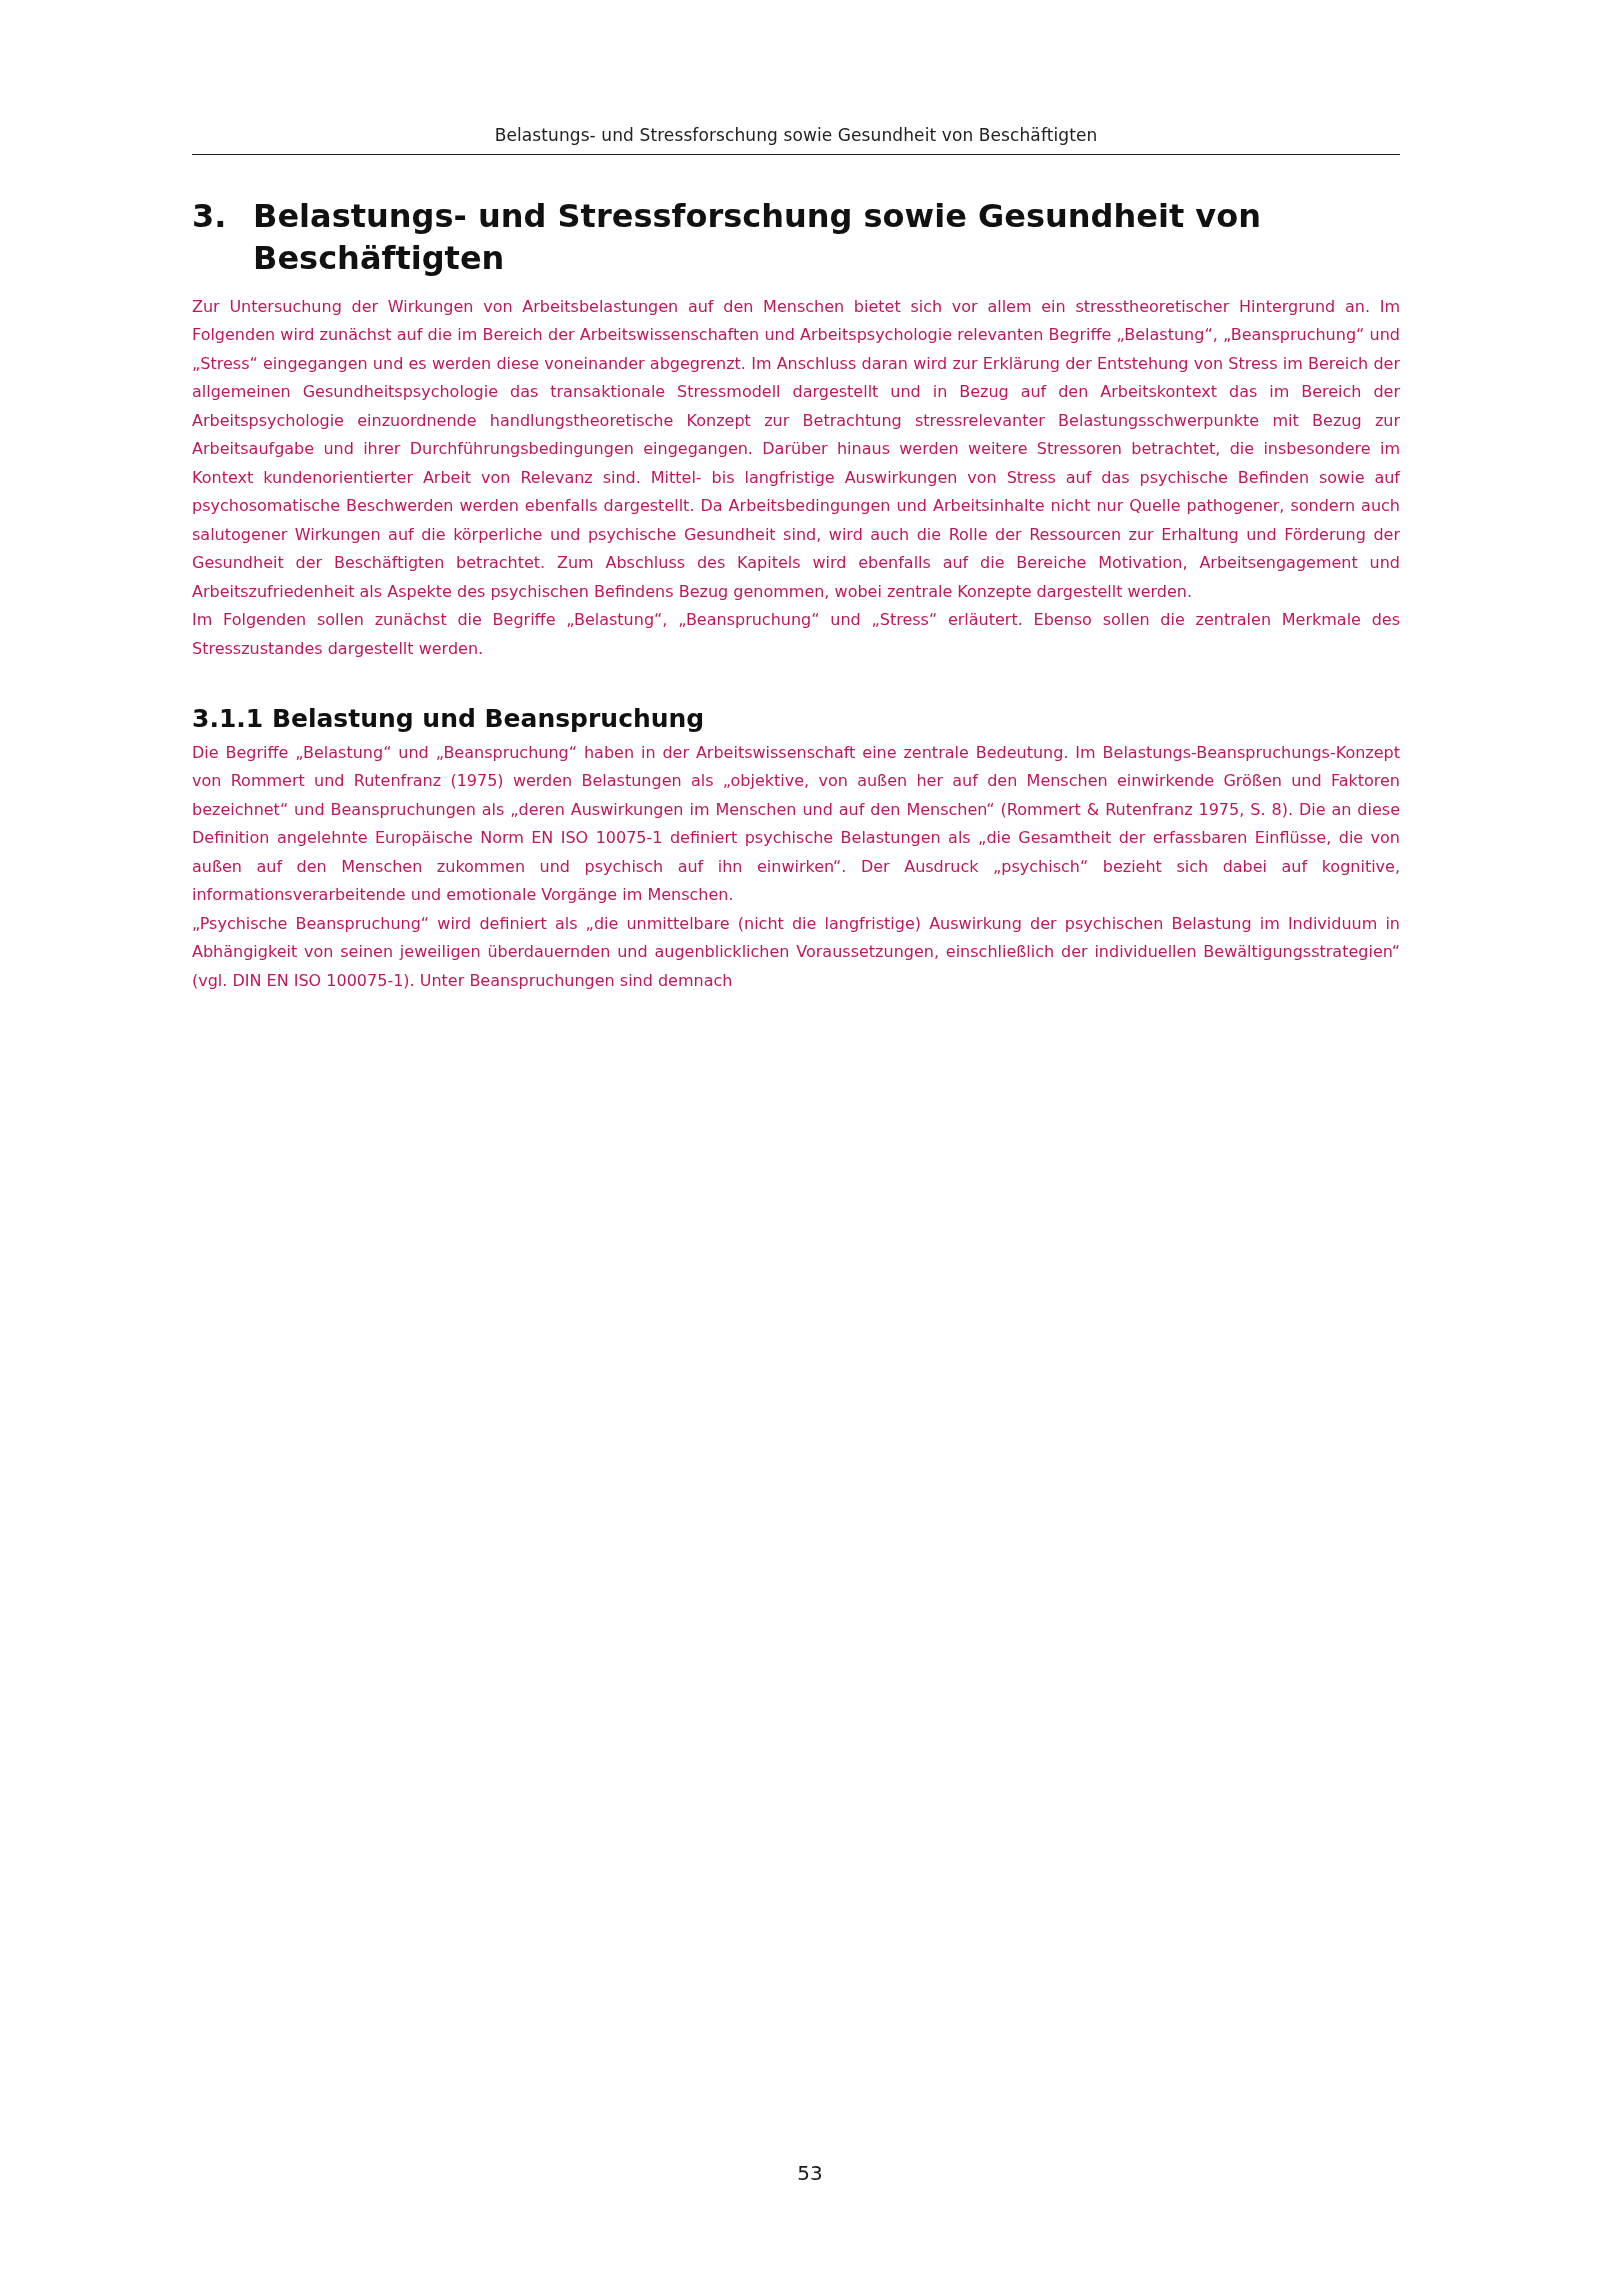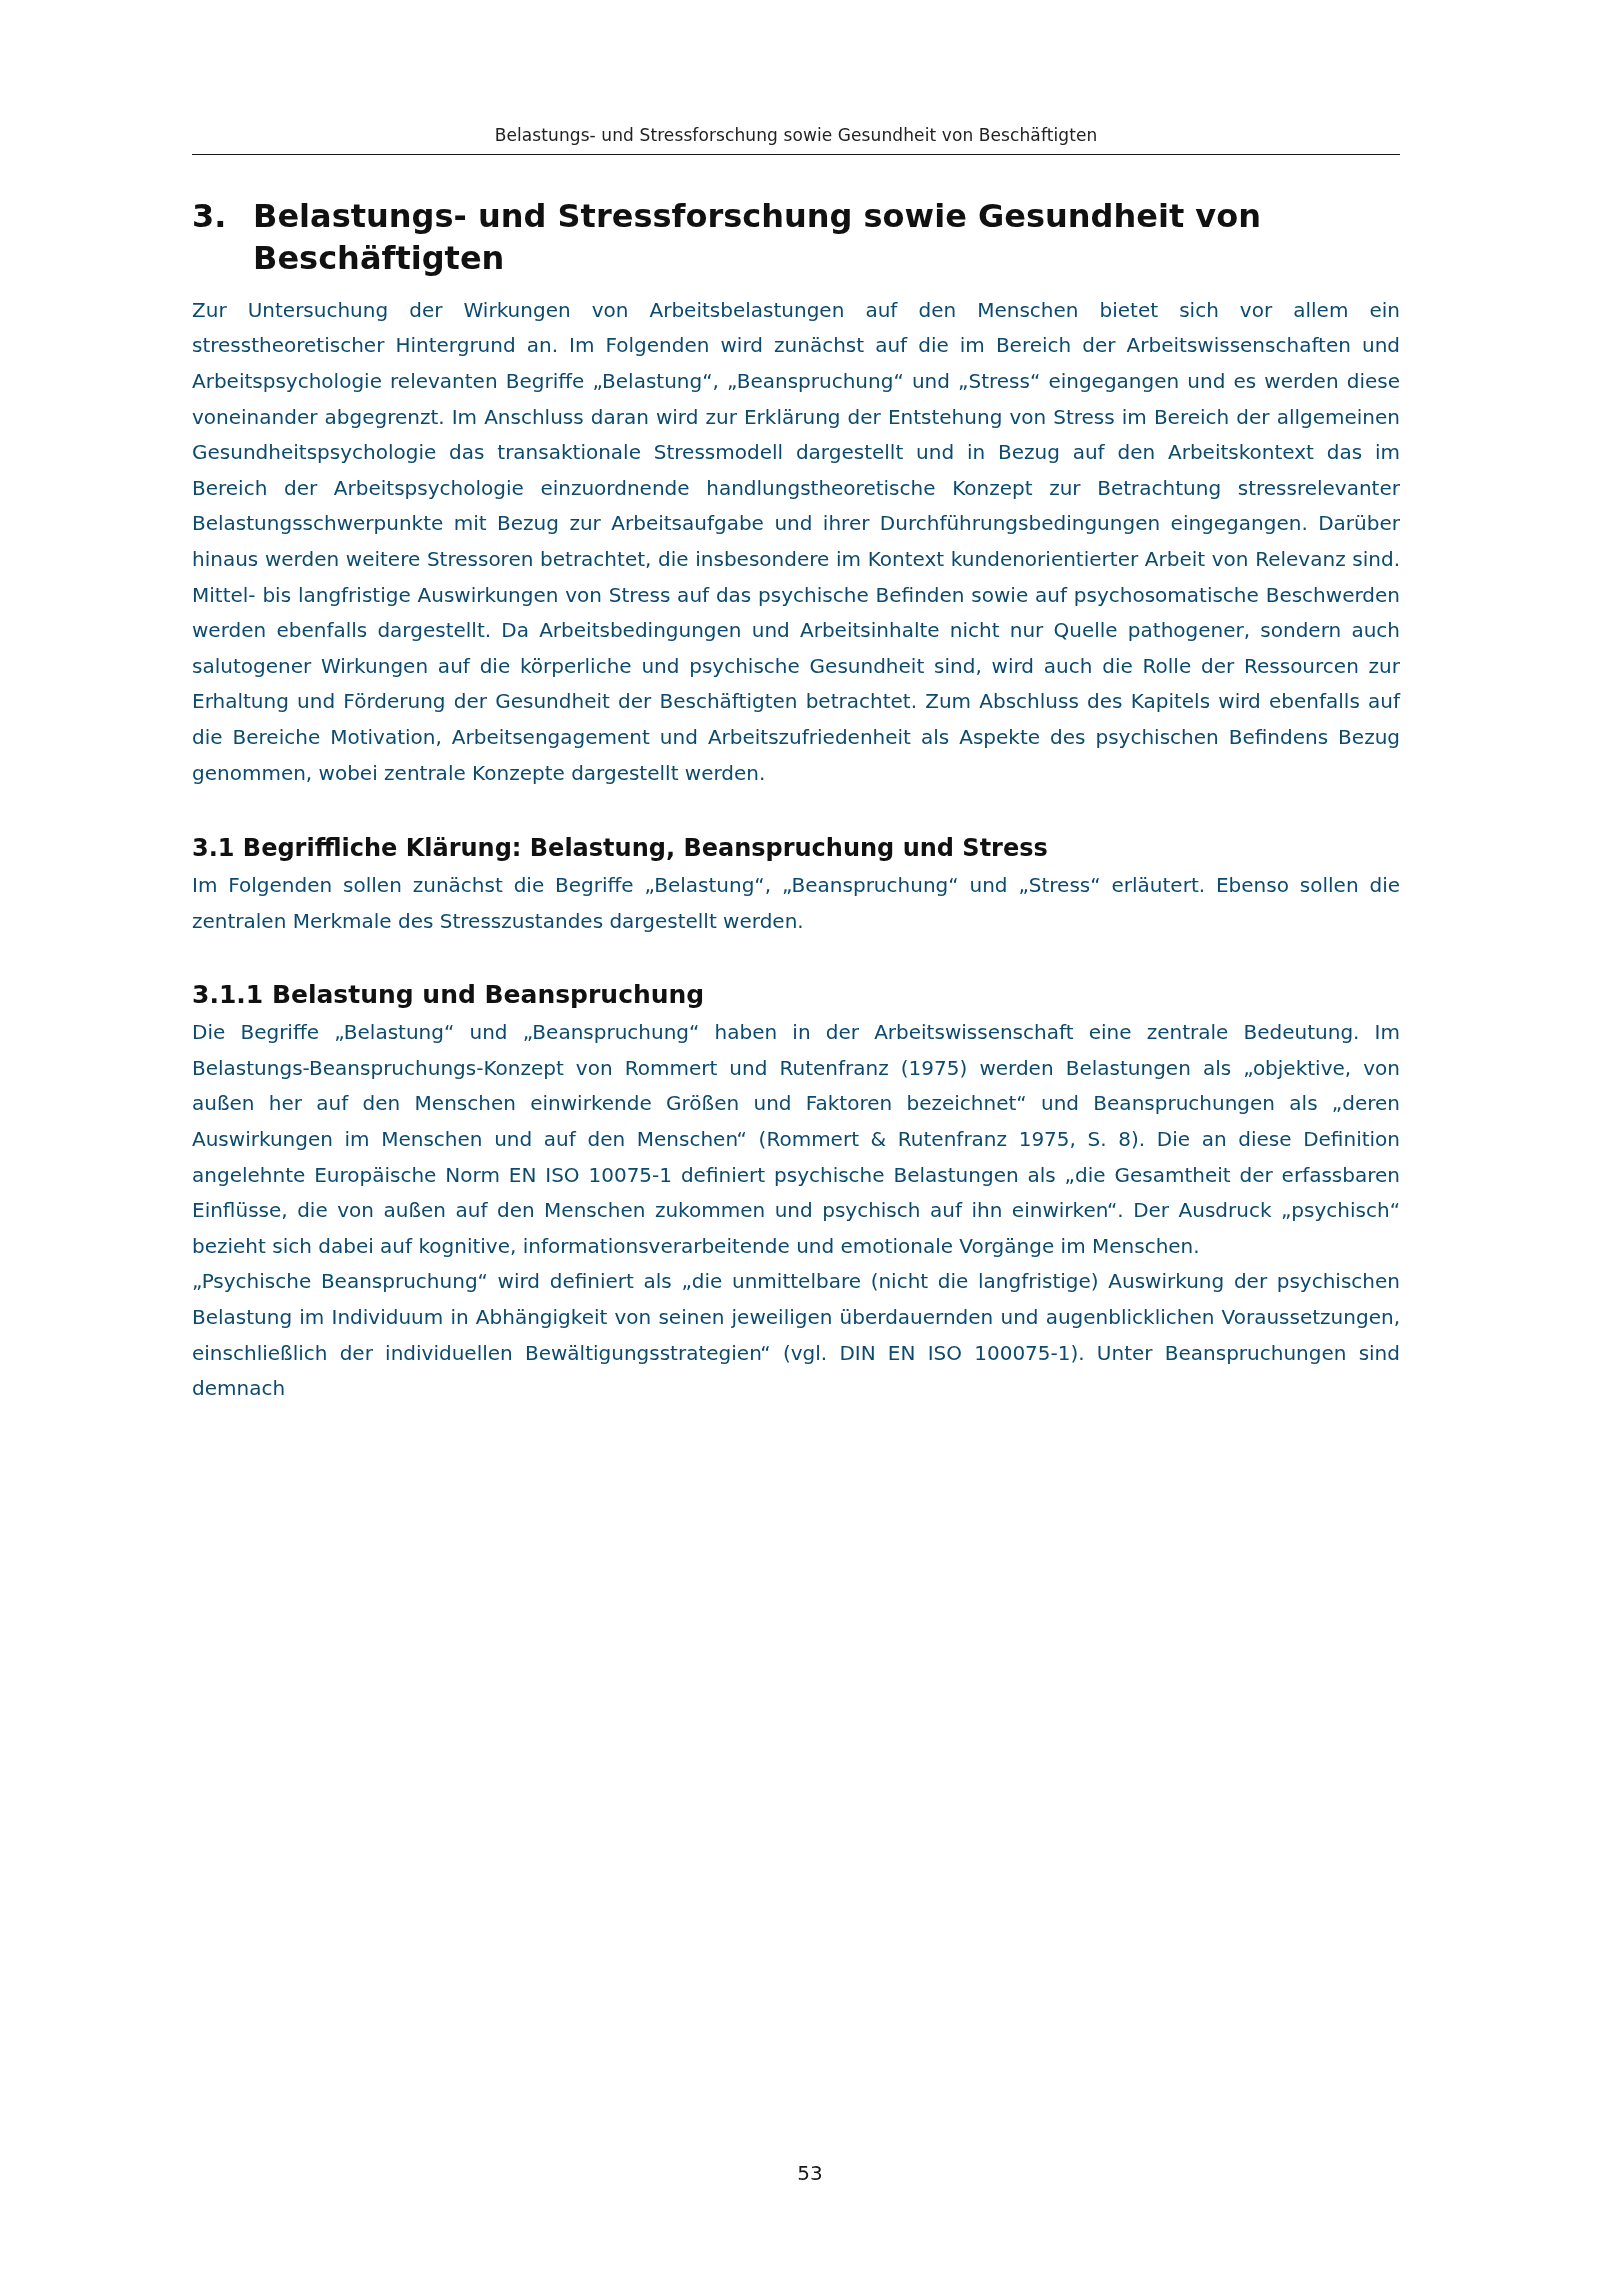--- a/index.html
+++ b/index.html
@@ -58,27 +58,27 @@
     gap: 0px;
   }
   h1.chapter-title .num {
     width: 61px;
     flex: 0 0 61px;
   }
   h1.chapter-title .ttl {
     flex: 1 1 auto;
   }
   p.body {
-    font-size: 20px;
+    font-size: 16px;
     line-height: 1.78;
     text-align: justify;
     text-justify: inter-word;
     margin: 0 0 0 0;
     padding: 0;
-    color: #0c4a6e;
+    color: #be185d;
     hyphens: manual;
   }
   h2.section-title {
     font-size: 24px;
     font-weight: 600;
     margin: 43px 0 5.9px 0;
     padding: 0;
     color: #111;
   }
   h3.subsection-title {
@@ -109,21 +109,20 @@
 
   <div class="content">
 
     <h1 class="chapter-title">
       <span class="num">3.</span>
       <span class="ttl">Belastungs- und Stressforschung sowie Gesundheit von Beschäftigten</span>
     </h1>
 
     <p class="body">Zur Untersuchung der Wirkungen von Arbeitsbelastungen auf den Menschen bietet sich vor allem ein stresstheoretischer Hintergrund an. Im Folgenden wird zunächst auf die im Bereich der Arbeitswissenschaften und Arbeitspsychologie relevanten Begriffe „Belastung“, „Beanspruchung“ und „Stress“ eingegangen und es werden diese voneinander abgegrenzt. Im Anschluss daran wird zur Erklärung der Entstehung von Stress im Bereich der allgemeinen Gesundheitspsychologie das transaktionale Stressmodell dargestellt und in Bezug auf den Arbeitskontext das im Bereich der Arbeitspsychologie einzuordnende handlungstheoretische Konzept zur Betrachtung stressrelevanter Belastungsschwerpunkte mit Bezug zur Arbeitsaufgabe und ihrer Durchführungsbedingungen eingegangen. Darüber hinaus werden weitere Stressoren betrachtet, die insbesondere im Kontext kundenorientierter Arbeit von Relevanz sind. Mittel- bis langfristige Auswirkungen von Stress auf das psychische Befinden sowie auf psychosomatische Beschwerden werden ebenfalls dargestellt. Da Arbeitsbedingungen und Arbeitsinhalte nicht nur Quelle pathogener, sondern auch salutogener Wirkungen auf die körperliche und psychische Gesundheit sind, wird auch die Rolle der Ressourcen zur Erhaltung und Förderung der Gesundheit der Beschäftigten betrachtet. Zum Abschluss des Kapitels wird ebenfalls auf die Bereiche Motivation, Arbeitsengagement und Arbeitszufriedenheit als Aspekte des psychischen Befindens Bezug genommen, wobei zentrale Konzepte dargestellt werden.</p>
 
-    <h2 class="section-title">3.1 Begriffliche Klärung: Belastung, Beanspruchung und Stress</h2>
 
     <p class="body">Im Folgenden sollen zunächst die Begriffe „Belastung“, „Beanspruchung“ und „Stress“ erläutert. Ebenso sollen die zentralen Merkmale des Stresszustandes dargestellt werden.</p>
 
     <h3 class="subsection-title">3.1.1 Belastung und Beanspruchung</h3>
 
     <p class="body">Die Begriffe „Belastung“ und „Beanspruchung“ haben in der Arbeitswissenschaft eine zentrale Bedeutung. Im Belastungs-Beanspruchungs-Konzept von Rommert und Rutenfranz (1975) werden Belastungen als „objektive, von außen her auf den Menschen einwirkende Größen und Faktoren bezeichnet“ und Beanspruchungen als „deren Auswirkungen im Menschen und auf den Menschen“ (Rommert &amp; Rutenfranz 1975, S. 8). Die an diese Definition angelehnte Europäische Norm EN ISO 10075-1 definiert psychische Belastungen als „die Gesamtheit der erfassbaren Einflüsse, die von außen auf den Menschen zukommen und psychisch auf ihn einwirken“. Der Ausdruck „psychisch“ bezieht sich dabei auf kognitive, informationsverarbeitende und emotionale Vorgänge im Menschen.</p>
 
     <p class="body">„Psychische Beanspruchung“ wird definiert als „die unmittelbare (nicht die langfristige) Auswirkung der psychischen Belastung im Individuum in Abhängigkeit von seinen jeweiligen überdauernden und augenblicklichen Voraussetzungen, einschließlich der individuellen Bewältigungsstrategien“ (vgl. DIN EN ISO 100075-1). Unter Beanspruchungen sind demnach</p>
 
   </div>

